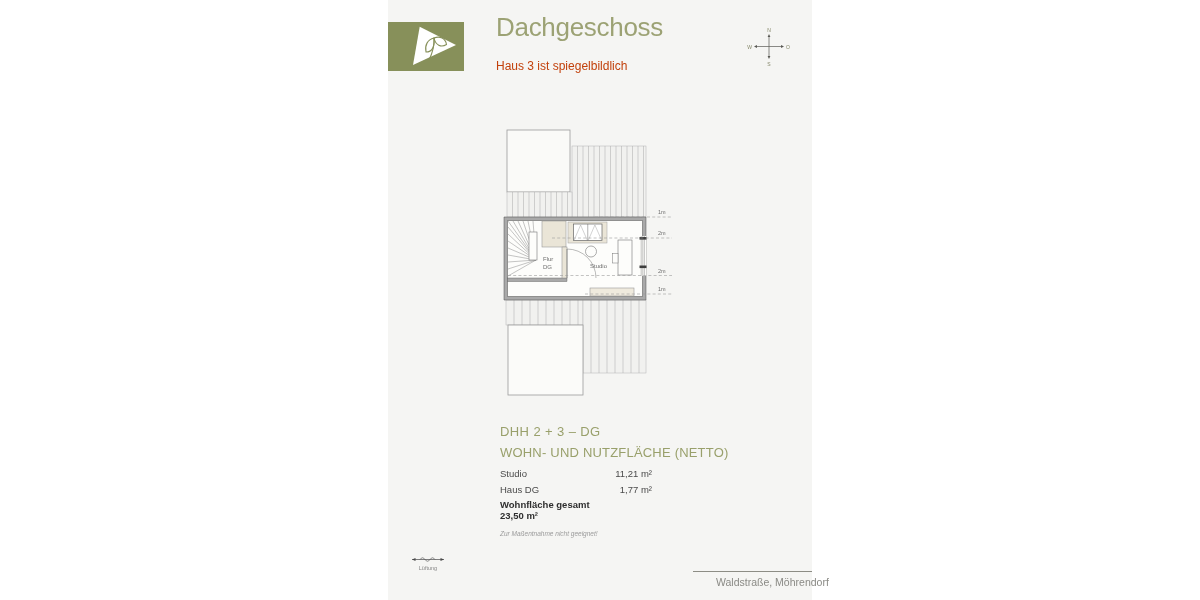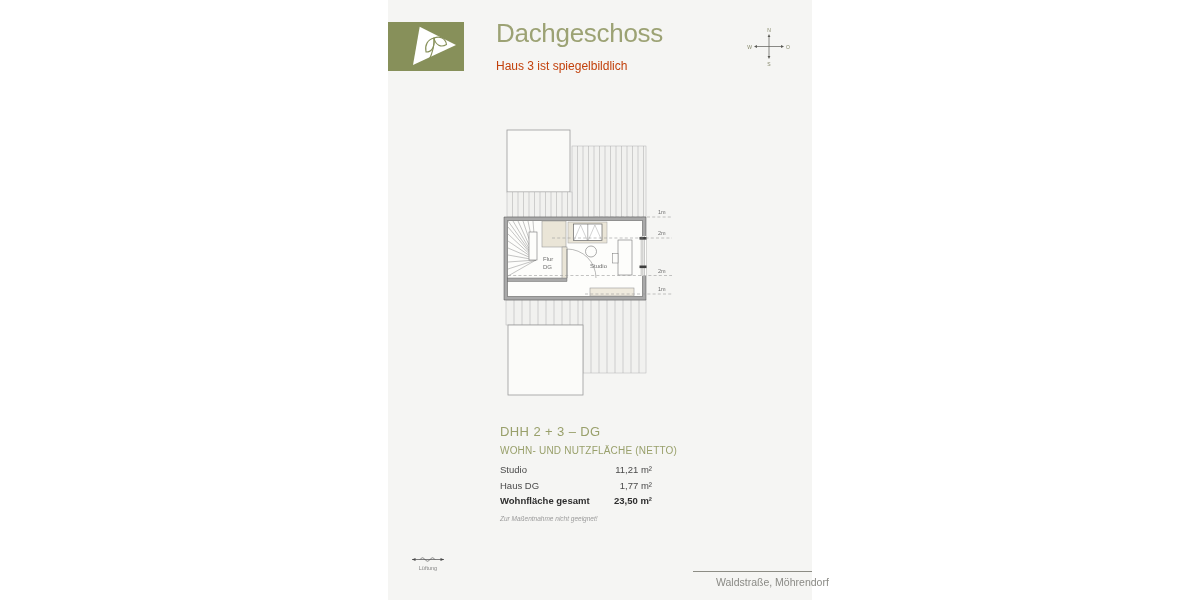--- a/index.html
+++ b/index.html
@@ -1,33 +1,33 @@
 <!DOCTYPE html>
 <html><head>
 <meta charset="utf-8">
 <style>
   html,body{margin:0;padding:0;background:#ffffff;font-family:"Liberation Sans",sans-serif;}
   .stage{position:relative;width:1200px;height:600px;background:#ffffff;overflow:hidden;}
   .page{position:absolute;left:388px;top:0;width:424px;height:600px;background:#f5f5f3;}
   .logo{position:absolute;left:0;top:22px;width:76px;height:49px;background:#87905a;}
-  .page-title{position:absolute;left:108px;top:18px;font-size:26px;font-weight:300;
+  .page-title{position:absolute;left:108px;top:12px;font-size:26px;font-weight:300;
               color:#9ca274;letter-spacing:-0.3px;white-space:nowrap;}
   .page-subtitle{position:absolute;left:108px;top:59px;font-size:12px;color:#c2410c;white-space:nowrap;}
   .compass{position:absolute;left:353px;top:25px;}
   .compass text{font-size:5px;fill:#85876a;}
   .plan{position:absolute;left:112px;top:128px;}
   .plan text{fill:#6f6f6f;}
   .hatch line{stroke:#a8a8a8;stroke-width:0.5;}
   .dim-label{font-size:5.5px;fill:#8a8a8a;}
   .room-label{font-size:6px;}
   .area-table{position:absolute;left:112px;top:424px;width:152px;}
   .tbl-title{font-size:13px;color:#99a06b;letter-spacing:0.4px;margin-bottom:6px;white-space:nowrap;}
-  .tbl-subtitle{font-size:10px;color:#99a06b;letter-spacing:0.2px;margin-bottom:8px;white-space:nowrap;}
+  .tbl-subtitle{font-size:13px;color:#99a06b;letter-spacing:0.2px;margin-bottom:8px;white-space:nowrap;}
   .tbl-row{display:flex;justify-content:space-between;font-size:9.5px;color:#4a4a4a;margin-bottom:4.5px;}
-  .tbl-total{display:flex;justify-content:space-between;font-size:9.5px;color:#2e2e2e;font-weight:bold;margin-top:1px;}
+  .tbl-total{display:flex;justify-content:space-between;font-size:9.5px;color:#2e2e2e;font-weight:bold;margin-top:1px;flex-direction:column;}
   .tbl-note{margin-top:9px;font-size:6.5px;font-style:italic;color:#9b9b9b;}
   .legend{position:absolute;left:23px;top:555px;width:34px;text-align:center;}
   .legend-label{font-size:5.5px;color:#878787;margin-top:1px;}
   .footer-line{position:absolute;left:305px;top:571px;width:119px;height:1px;background:#8d8d85;}
   .footer-address{position:absolute;left:309px;top:576px;font-size:10.5px;color:#8a8a85;white-space:nowrap;margin-left:19px;}
   svg{display:block;}
 </style>
 </head>
 <body>
 

